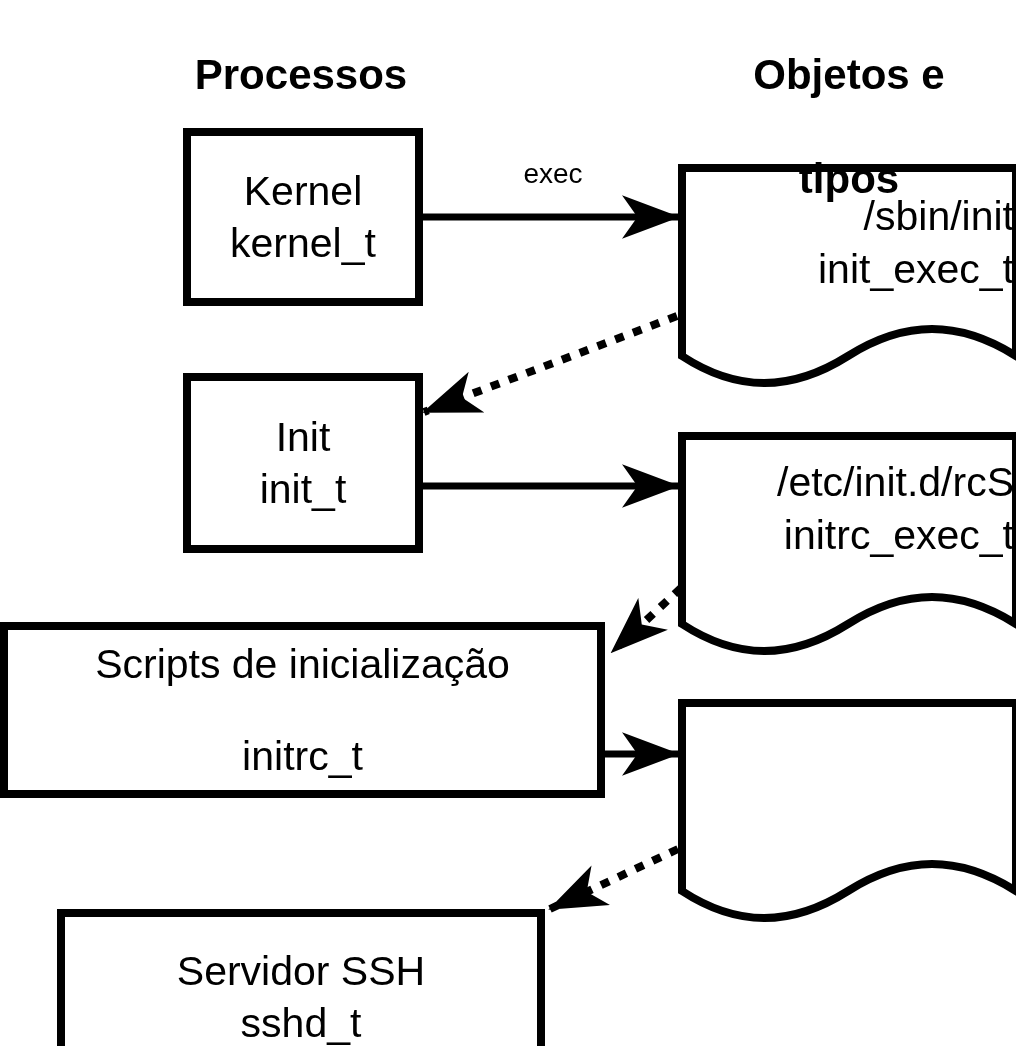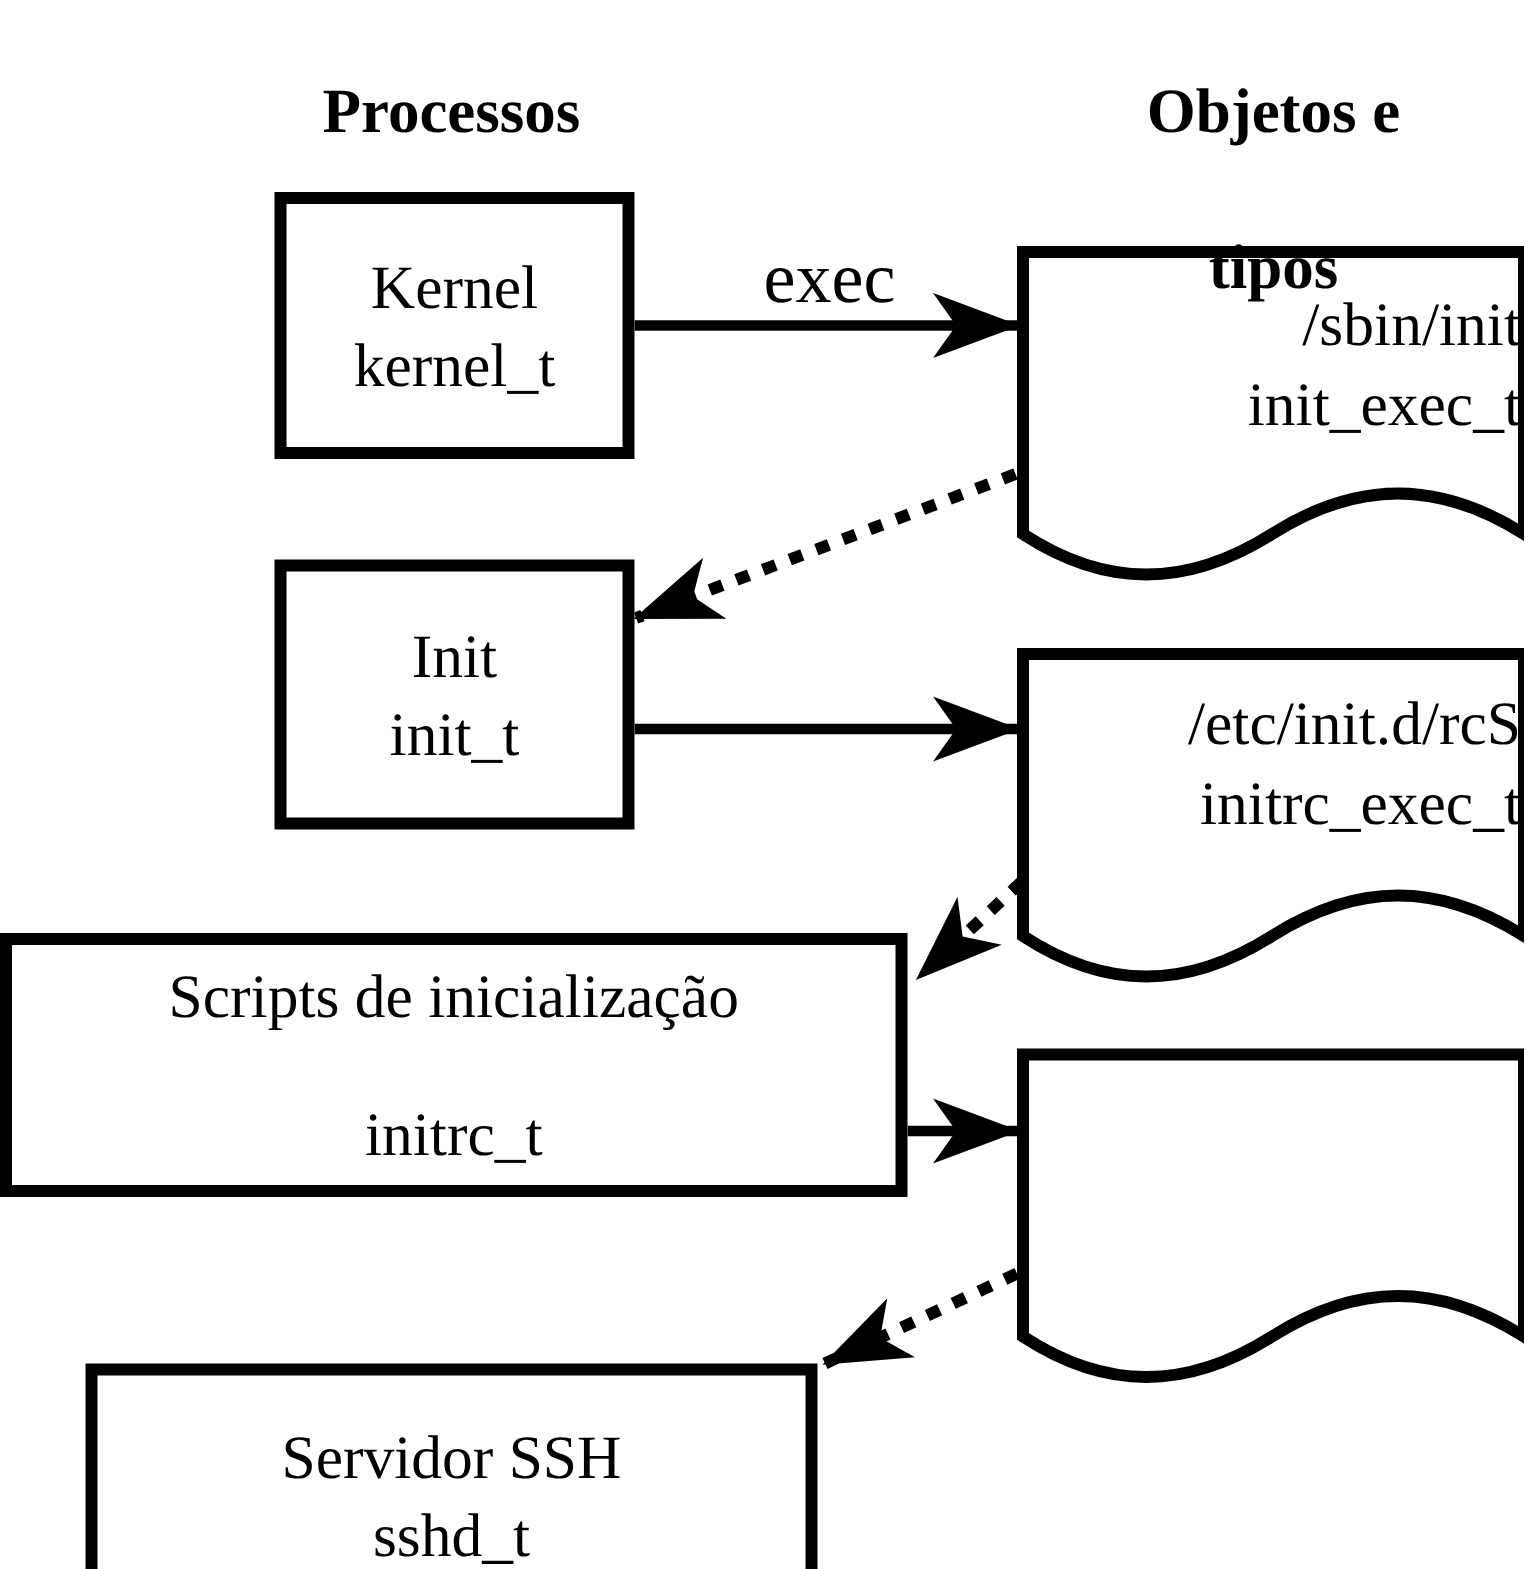--- a/index.html
+++ b/index.html
@@ -1,40 +1,40 @@
 <!DOCTYPE html>
 <html><head>
 <meta charset="utf-8">
 <style>
   html,body { margin:0; padding:0; background:#ffffff; }
   .canvas {
     position:relative; width:1016px; height:1046px;
     background:#ffffff; color:#000;
-    font-family:Liberation Serif, serif;
+    font-family:Liberation Sans, sans-serif;
     overflow:hidden;
   }
   svg.layer { position:absolute; left:0; top:0; }
   .hdr {
     position:absolute; text-align:center;
     font-weight:bold; font-size:42px; line-height:52px;
     white-space:pre-line;
   }
   .pbox {
     position:absolute; box-sizing:border-box;
     border:8px solid #000; background:#fff;
     display:flex; flex-direction:column;
     align-items:center; justify-content:center;
     font-size:41px; line-height:52px; text-align:center;
   }
   .doctext {
     position:absolute; text-align:right;
     font-size:41px; line-height:53px;
   }
   .exec-label {
-    position:absolute; font-size:48px; text-align:center;
+    position:absolute; font-size:28px; text-align:center;
   }
 </style>
 </head>
 <body>
 
 <div class="canvas">
 
   <svg class="layer" width="1024" height="1046" viewBox="0 0 1024 1046">
     <defs>
       <marker id="ah" markerUnits="userSpaceOnUse" markerWidth="58" markerHeight="44" viewBox="0 0 12 9" refX="11.6" refY="4.5" orient="auto">

